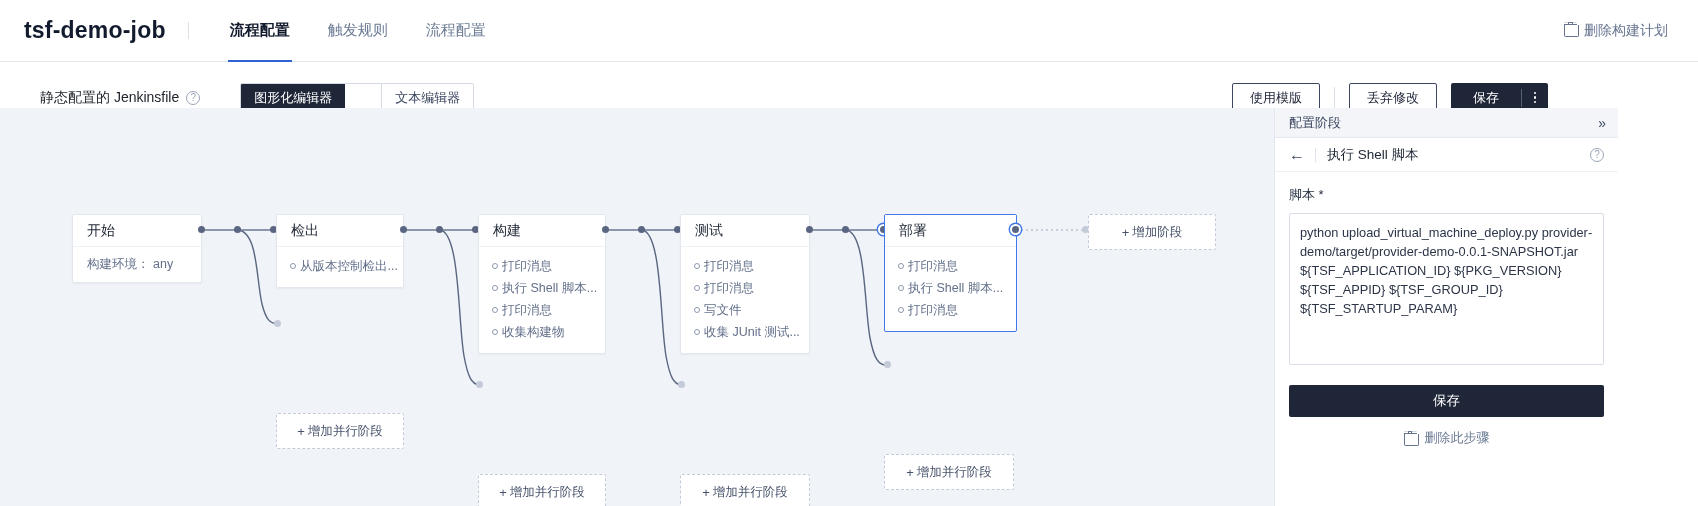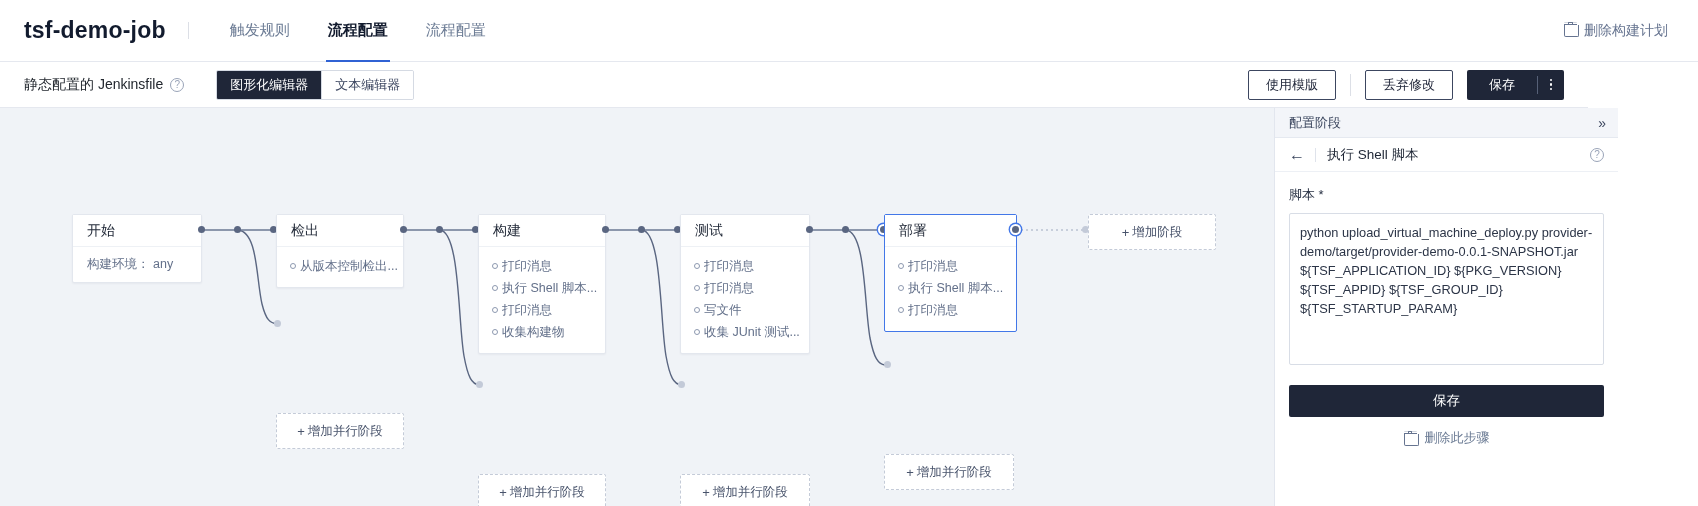--- a/index.html
+++ b/index.html
@@ -51,36 +51,37 @@
     background: #667490;
     box-shadow: 0 -2px 0 -0.35px #667490;
   }
   .trash-lid {
     position: absolute; left: 4.2px; top: 0px; width: 4.6px; height: 2.4px;
     border: 1.3px solid #667490; border-bottom: none; border-radius: 1px 1px 0 0;
   }
 
   
   .subbar {
-    position: absolute; top: 62px; left: 0; width: 1588px; height: 46px;
+    position: absolute; top: 75px; left: 0; width: 1588px; height: 46px;
     background: #fff; border-bottom: 1px solid #e5e8ef;
-    display: flex; align-items: center; padding: 0 24px;
+    display: flex; align-items: center; padding: 0 40px;
   }
   .subbar-label {
     font-size: 14px; color: #22272e; display: flex; align-items: center; gap: 7px;
     white-space: nowrap;
   }
   .q-ico {
     width: 14px; height: 14px; border-radius: 50%; border: 1px solid #9aa4b8;
     color: #9aa4b8; font-size: 10px; line-height: 12px; text-align: center;
     display: inline-block; cursor: pointer;
   }
   .seg {
-    display: flex; margin-left: 32px; border-radius: 2px; overflow: hidden;
+    display: flex; margin-left: 40px; border-radius: 2px; overflow: hidden;
     border: 1px solid #d5dae3;
+    gap: 36px;
   }
   .seg-btn {
     font-size: 13px; padding: 0 13px; height: 28px; line-height: 27px;
     background: #fff; color: #3c4660; cursor: pointer; white-space: nowrap;
   }
   .seg-btn.active { background: #1f2638; color: #fff; }
   .seg-btn + .seg-btn { border-left: 1px solid #d5dae3; }
 
   .subbar-right { margin-left: auto; display: flex; align-items: center; }
   .btn-outline {
@@ -191,22 +192,22 @@
 </style>
 </head>
 <body>
 
 <div class="app">
 
   <div class="header">
     <div class="job-title">tsf-demo-job</div>
     <div class="title-sep"></div>
     <div class="tabs">
+      <div class="tab active">流程配置</div>
       <div class="tab">触发规则</div>
-      <div class="tab active">流程配置</div>
       <div class="tab">流程配置</div>
     </div>
     <div class="header-right">
       <span class="trash-ico">
           <i class="trash-lid"></i>
         </span>
       <span>删除构建计划</span>
     </div>
   </div>
 

